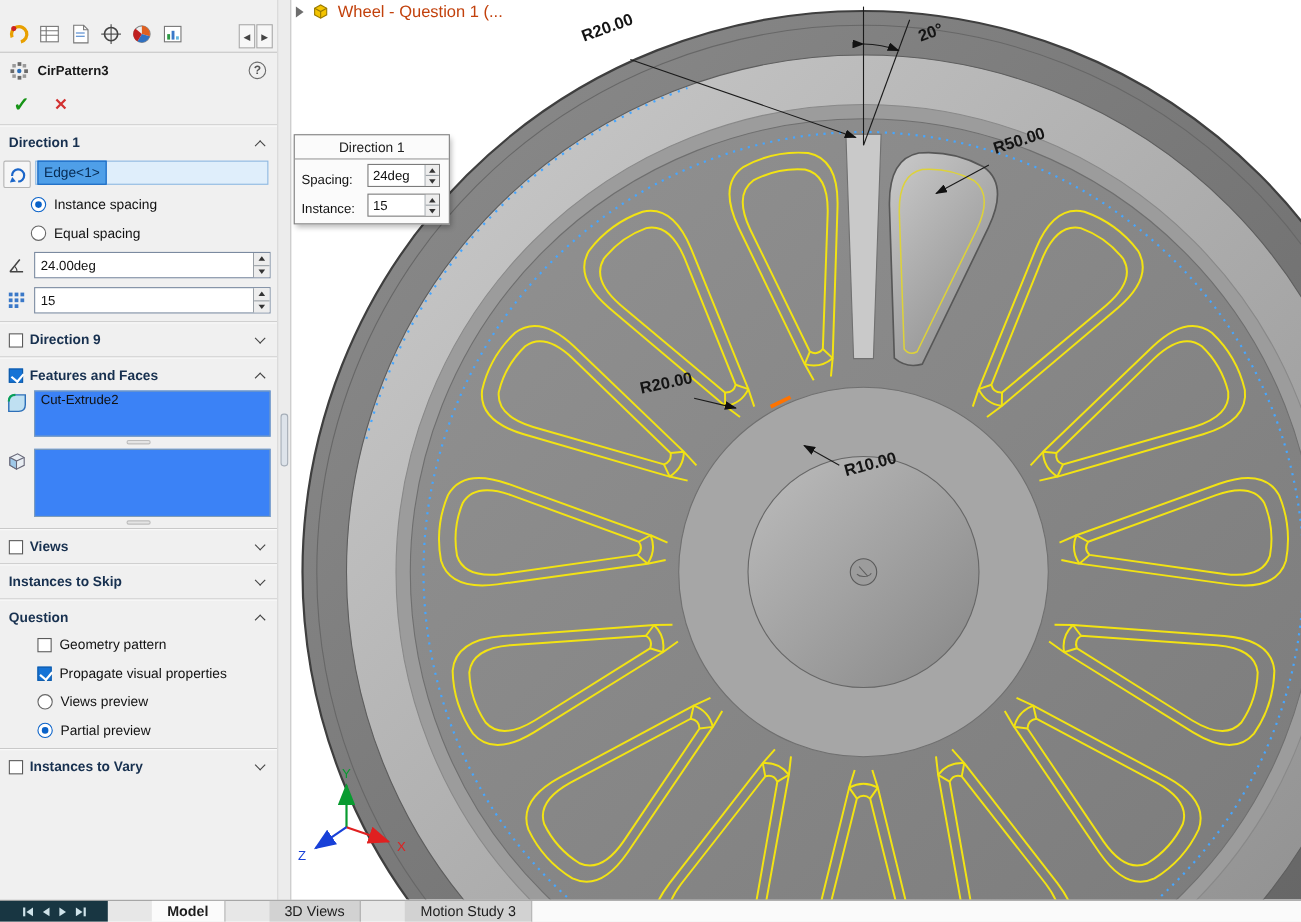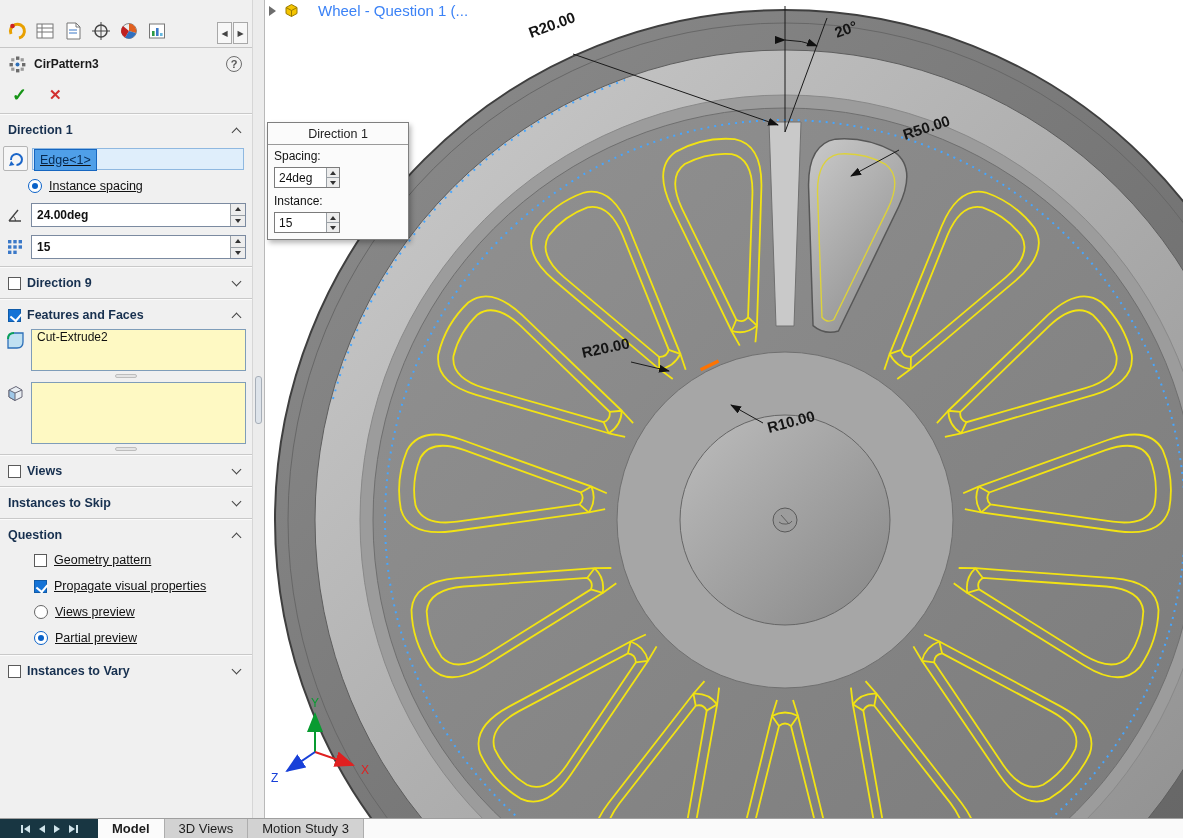--- a/index.html
+++ b/index.html
@@ -32,70 +32,70 @@
   .chev.down{transform:rotate(45deg);margin-bottom:3px;}
 
   .cb{width:13px;height:13px;border:1px solid #5a5a5a;background:#fff;position:relative;flex:0 0 auto;}
   .cb.checked{background:#1573d6;border-color:#105ba8;}
   .cb.checked::after{content:"";position:absolute;left:2.5px;top:1px;width:6px;height:8px;border-right:2px solid #fff;border-bottom:2px solid #fff;transform:rotate(40deg);}
   .gh .cb{margin-right:6px;}
 
   .rb{width:14px;height:14px;border:1px solid #666;border-radius:50%;background:#fff;position:relative;flex:0 0 auto;}
   .rb.sel{border:1.5px solid #0a62c8;}
   .rb.sel::after{content:"";position:absolute;left:3px;top:3px;width:6px;height:6px;border-radius:50%;background:#0a62c8;}
-  .opt-row{display:flex;align-items:center;gap:7px;height:26px;padding-left:28px;font-size:12.5px;color:#111;text-decoration:underline;}
+  .opt-row{display:flex;align-items:center;gap:7px;height:26px;padding-left:28px;font-size:12.5px;color:#111;}
   .opt-row.shallow{padding-left:34px;}
 
-  .sel-row{display:flex;align-items:center;gap:4px;padding:4px 4px 2px 3px;text-decoration:underline;}
+  .sel-row{display:flex;align-items:flex-start;gap:4px;padding:4px 4px 2px 3px;}
   .tool-tile{width:25px;height:25px;border:1px solid #b5b5b5;background:#f6f6f6;display:flex;align-items:center;justify-content:center;border-radius:2px;}
   .edge-box{flex:1;border:1px solid #8fb8e0;padding:1px;background:#dfeefb;margin-right:4px;}
   .edge-item{background:#4f9fe8;border:1px solid #1666c0;color:#062a52;font-size:12.5px;padding:3px 5px;font-weight:normal;}
 
-  .num-row{display:flex;align-items:center;gap:5px;padding:4px 6px 4px 4px;font-weight:bold;}
+  .num-row{display:flex;align-items:center;gap:5px;padding:4px 6px 4px 4px;}
   .num-icon{width:22px;height:22px;display:flex;align-items:center;justify-content:center;}
   .spin{display:flex;border:1px solid #7b8aa0;background:#fff;height:24px;flex:1;}
   .spin .val{flex:1;font-size:12px;padding:4px 5px;color:#111;white-space:nowrap;overflow:hidden;}
   .spin-btns{display:flex;flex-direction:column;border-left:1px solid #9aa0a6;width:15px;}
   .sb{flex:1;display:flex;align-items:center;justify-content:center;background:#ededed;}
   .sb + .sb{border-top:1px solid #9aa0a6;}
   .tri-up{width:0;height:0;border-left:3.5px solid transparent;border-right:3.5px solid transparent;border-bottom:4.5px solid #333;}
   .tri-dn{width:0;height:0;border-left:3.5px solid transparent;border-right:3.5px solid transparent;border-top:4.5px solid #333;}
 
   .list-row{display:flex;align-items:flex-start;gap:5px;padding:2px 6px 0 4px;}
-  .list-box{flex:1;border:1px solid #7f9db9;background:#fef9c3;font-size:12px;}
+  .list-box{flex:1;border:1px solid #7f9db9;background:#3b82f6;font-size:12px;}
   .list-box .item{padding:2px 5px;color:#111;}
   .resize-dot{width:22px;height:4px;background:#e4e4e4;border:1px solid #bdbdbd;border-radius:2px;margin:3px auto 2px auto;}
 
   
   .splitter{position:absolute;left:252px;top:0;width:13px;height:818px;background:#ececec;border-left:1px solid #d6d6d6;border-right:1px solid #b9b9b9;}
   .splitter-handle{position:absolute;left:2px;top:376px;width:7px;height:48px;background:#dde3ea;border:1px solid #a6aeb8;border-radius:3px;}
 
   
   .viewport{position:absolute;left:265px;top:0;width:918px;height:818px;background:#fff;overflow:hidden;}
   .doc-row{position:absolute;left:4px;top:2px;display:flex;align-items:center;gap:7px;z-index:5;}
   .crumb-tri{width:0;height:0;border-top:5px solid transparent;border-bottom:5px solid transparent;border-left:7px solid #6d6d6d;}
-  .doc-title{font-size:15px;color:#3b82f6;margin-left:11px;}
+  .doc-title{font-size:15px;color:#c2410c;}
 
   .callout{position:absolute;left:2px;top:122px;width:142px;background:#fbfbfb;border:1px solid #7f7f7f;box-shadow:2px 3px 5px rgba(0,0,0,.28);z-index:6;}
   .callout-h{font-size:12.5px;color:#222;text-align:center;padding:4px 0 3px 0;border-bottom:1px solid #9a9a9a;}
-  .callout-row{display:flex;align-items:flex-start;gap:4px;padding:4px 5px 2px 6px;font-size:12px;flex-direction:column;}
+  .callout-row{display:flex;align-items:flex-end;gap:4px;padding:4px 5px 2px 6px;font-size:12px;}
   .callout-row:last-child{padding-bottom:6px;}
   .c-label{width:56px;color:#111;}
   .c-spin{display:flex;border:1px solid #7b7b7b;background:#fff;height:21px;width:66px;}
   .c-spin .val{flex:1;font-size:12px;padding:3px 4px;}
   .c-spin .spin-btns{width:13px;}
 
   
   .tabbar{position:absolute;left:0;top:818px;width:1183px;height:20px;background:#e7e7e7;border-top:1px solid #9f9f9f;display:flex;align-items:stretch;}
   .tab-dark{width:98px;background:#183642;display:flex;align-items:center;justify-content:center;gap:9px;}
   .md{display:flex;align-items:center;gap:1px;}
   .md .bar{width:2px;height:8px;background:#cfe3ea;}
   .md .tl{width:0;height:0;border-top:4px solid transparent;border-bottom:4px solid transparent;border-right:6px solid #cfe3ea;}
   .md .tr{width:0;height:0;border-top:4px solid transparent;border-bottom:4px solid transparent;border-left:6px solid #cfe3ea;}
-  .tab{display:flex;align-items:center;padding:0 14px;font-size:13px;border-right:1px solid #adadad;color:#1d1d1d;background:#d2d2d2;}
+  .tab{display:flex;align-items:center;padding:0 14px;font-size:13px;border-right:1px solid #adadad;color:#1d1d1d;background:#d2d2d2;margin-left:40px;}
   .tab.active{background:#fbfbfb;font-weight:bold;}
   .tab-fill{flex:1;background:#fafafa;}
 </style>
 </head>
 <body>
 
 <aside class="panel">
 
   <div class="toolbar">
     <span class="icon-btn">
@@ -185,20 +185,24 @@
         </svg>
     </span>
     <span class="edge-box">
       <span class="edge-item">Edge&lt;1&gt;</span>
     </span>
   </div>
 
   <div class="opt-row">
     <span class="rb sel"></span>
     <span>Instance spacing</span>
+  </div>
+  <div class="opt-row">
+    <span class="rb"></span>
+    <span>Equal spacing</span>
   </div>
 
   <div class="num-row">
     <span class="num-icon">
       <svg width="18" height="18" viewBox="0 0 18 18">
           <path d="M3 15 L15 15 M3 15 L12 4" stroke="#444" stroke-width="1.4" fill="none"></path>
           <path d="M9.5 15 A6.5 6.5 0 0 0 7.6 10.4" stroke="#444" fill="none"></path>
         </svg>
     </span>
     <span class="spin">

